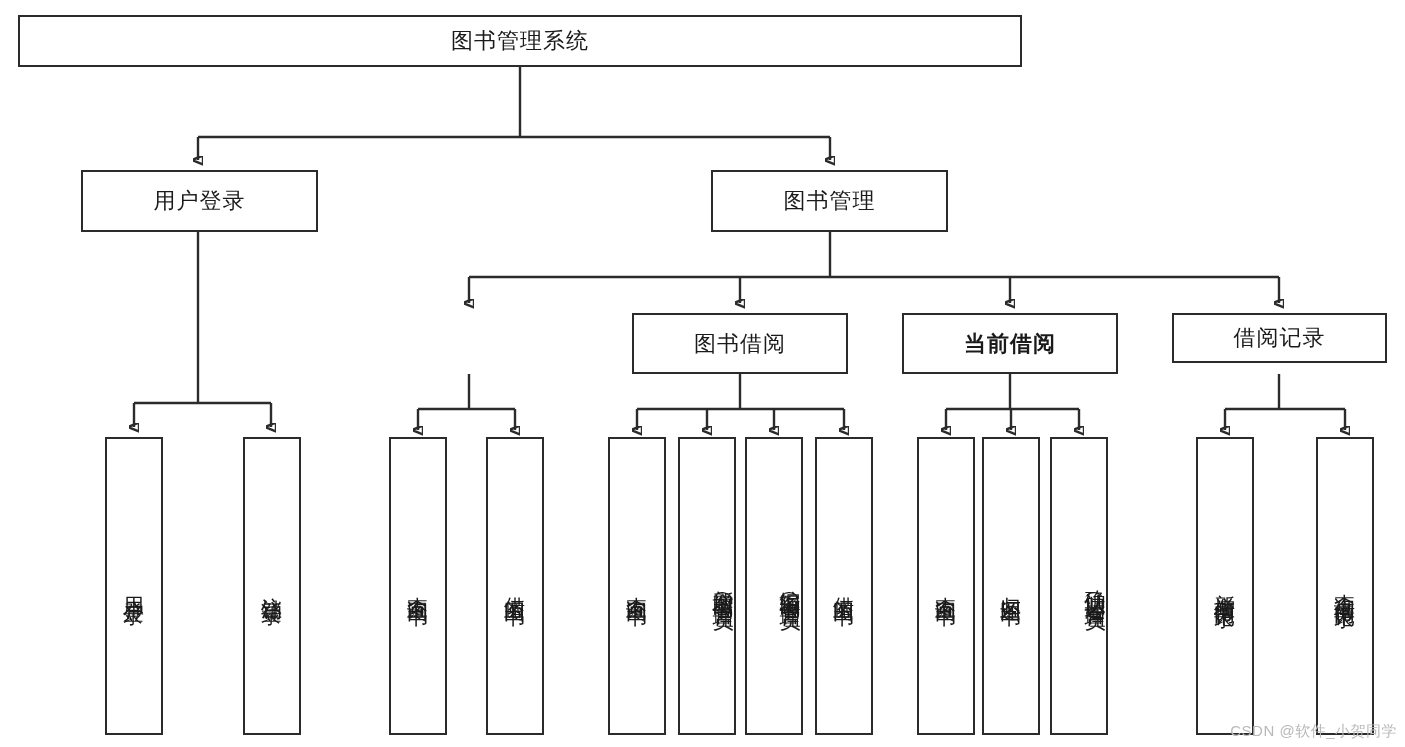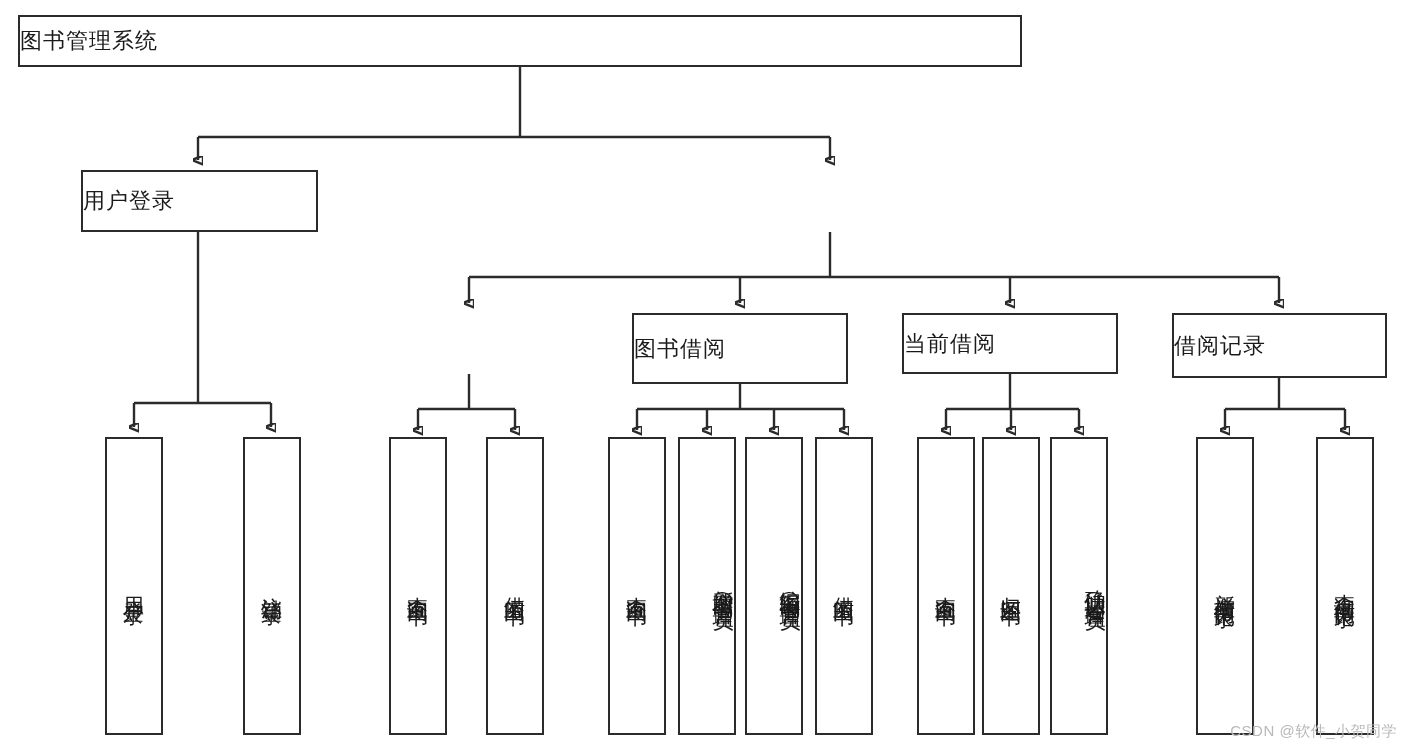--- a/index.html
+++ b/index.html
@@ -17,21 +17,21 @@
     background: #ffffff;
     overflow: hidden;
   }
   .node {
     position: absolute;
     box-sizing: border-box;
     border: 2px solid #2b2b2b;
     background: #ffffff;
     display: flex;
     align-items: center;
-    justify-content: flex-start;
+    justify-content: center;
     color: #1a1a1a;
   }
   .node.horiz {
     font-size: 22px;
     letter-spacing: 1px;
   }
   .node.vert {
     writing-mode: vertical-rl;
     text-orientation: upright;
     font-size: 21px;
@@ -122,28 +122,31 @@
     <line x1="1345" y1="409" x2="1345" y2="430" marker-end="url(#arrow)"></line>
   </svg>
 
   <div class="node horiz" style="left:18px; top:15px; width:1004px; height:52px;">
     <span>图书管理系统</span>
   </div>
 
   <div class="node horiz" style="left:81px; top:170px; width:237px; height:62px;">
     <span>用户登录</span>
   </div>
+  <div class="node horiz" style="left:711px; top:170px; width:237px; height:62px;">
+    <span>图书管理</span>
+  </div>
 
-  <div class="node horiz" style="left:632px; top:313px; width:216px; height:71px;">
+  <div class="node horiz" style="left:632px; top:313px; width:216px; height:61px;">
     <span>图书借阅</span>
   </div>
-  <div class="node horiz" style="left:902px; top:313px; width:216px; height:61px;">
+  <div class="node horiz" style="left:902px; top:313px; width:216px; height:61px;font-weight:bold;">
     <span>当前借阅</span>
   </div>
-  <div class="node horiz" style="left:1172px; top:313px; width:215px; height:65px;">
+  <div class="node horiz" style="left:1172px; top:313px; width:215px; height:50px;">
     <span>借阅记录</span>
   </div>
 
   <div class="node vert centered" style="left:105px; top:437px; width:58px; height:298px;">
     <span>用户登录</span>
   </div>
   <div class="node vert centered" style="left:243px; top:437px; width:58px; height:298px;">
     <span>注销登录</span>
   </div>
 

